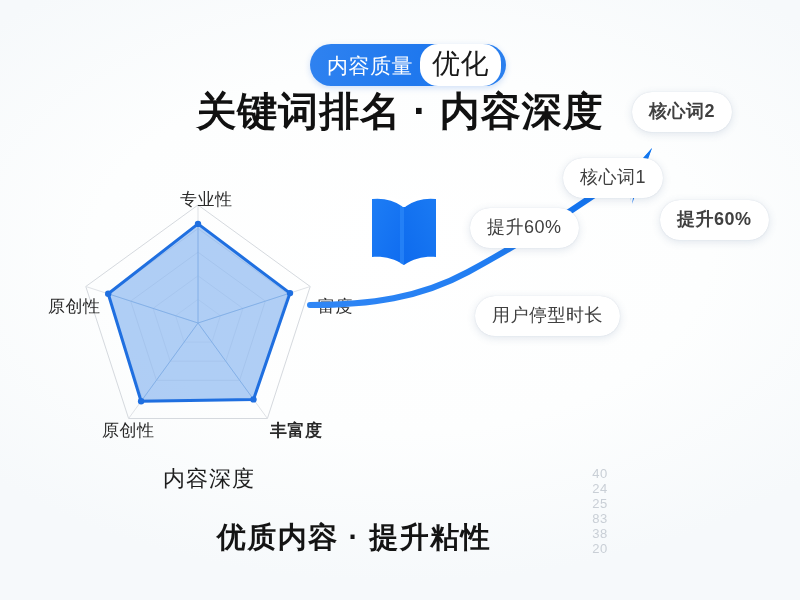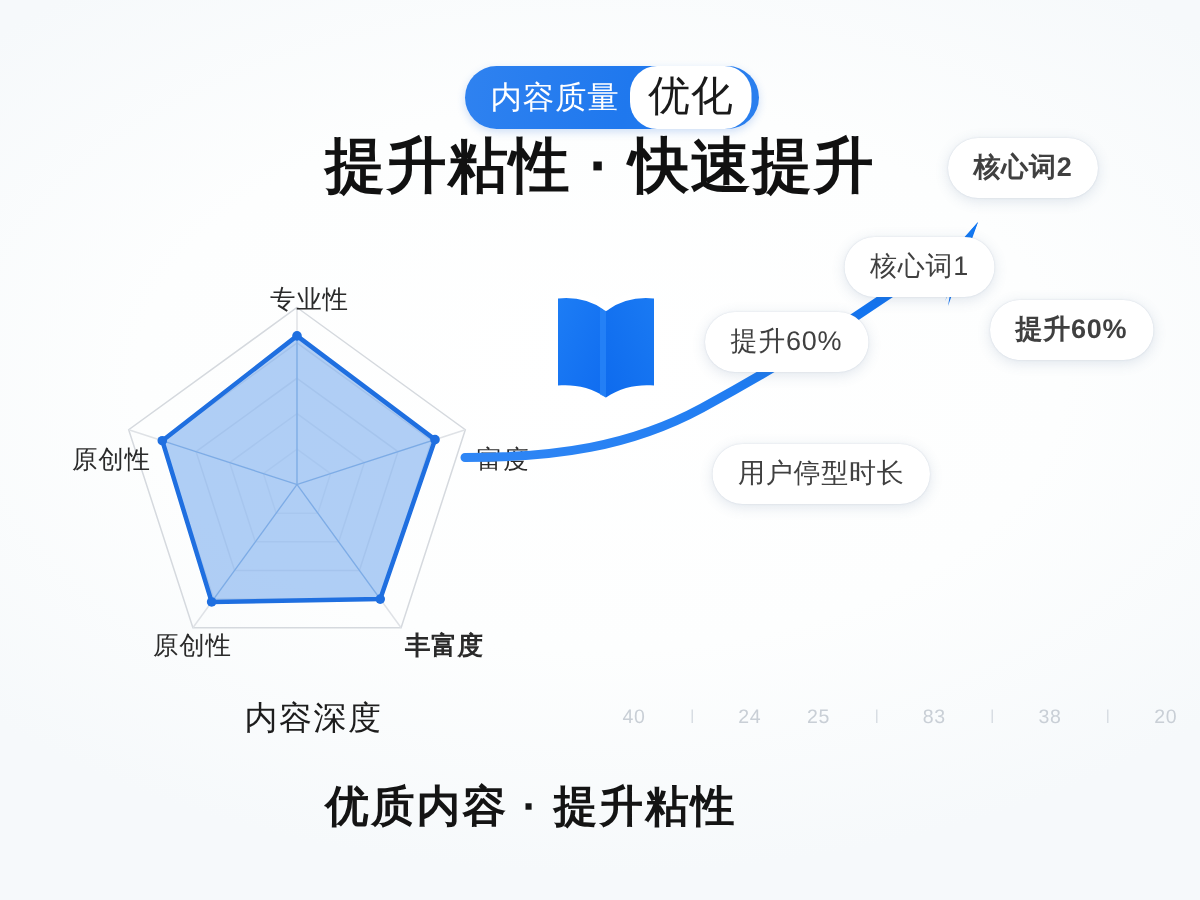--- a/index.html
+++ b/index.html
@@ -142,20 +142,21 @@
   
   #tick-axis {
     position: absolute;
     left: 415px;
     top: 466px;
     width: 370px;
     height: 22px;
     display: flex;
     align-items: center;
     justify-content: space-between;
+    flex-direction: column;
   }
   #tick-axis .tick-num {
     font-size: 13px;
     color: #c9cfd6;
     letter-spacing: 0.5px;
   }
   #tick-axis .tick-mark {
     width: 1px;
     height: 9px;
     background: #d8dde3;
@@ -164,21 +165,21 @@
 </head>
 <body>
 
 <div id="canvas">
 
   <div id="badge">
     <span class="badge-main">内容质量</span>
     <span class="badge-pill">优化</span>
   </div>
 
-  <div id="main-title">提升粘性 · 快速提升</div>
+  <div id="main-title">关键词排名 · 内容深度</div>
 
   <div id="radar-wrap">
     <svg id="radar-svg" width="340" height="250" viewBox="0 0 340 250">
       <g transform="translate(170,128)">
 
         <polygon points="0,-118 112.2,-36.5 69.4,95.5 -69.4,95.5 -112.2,-36.5" fill="none" stroke="#d5d9de" stroke-width="1"></polygon>
 
         <polygon points="0,-94.4 89.8,-29.2 55.5,76.4 -55.5,76.4 -89.8,-29.2" fill="none" stroke="#dcdfe4" stroke-width="1"></polygon>
 
         <polygon points="0,-70.8 67.3,-21.9 41.6,57.3 -41.6,57.3 -67.3,-21.9" fill="none" stroke="#e2e5e9" stroke-width="1"></polygon>

